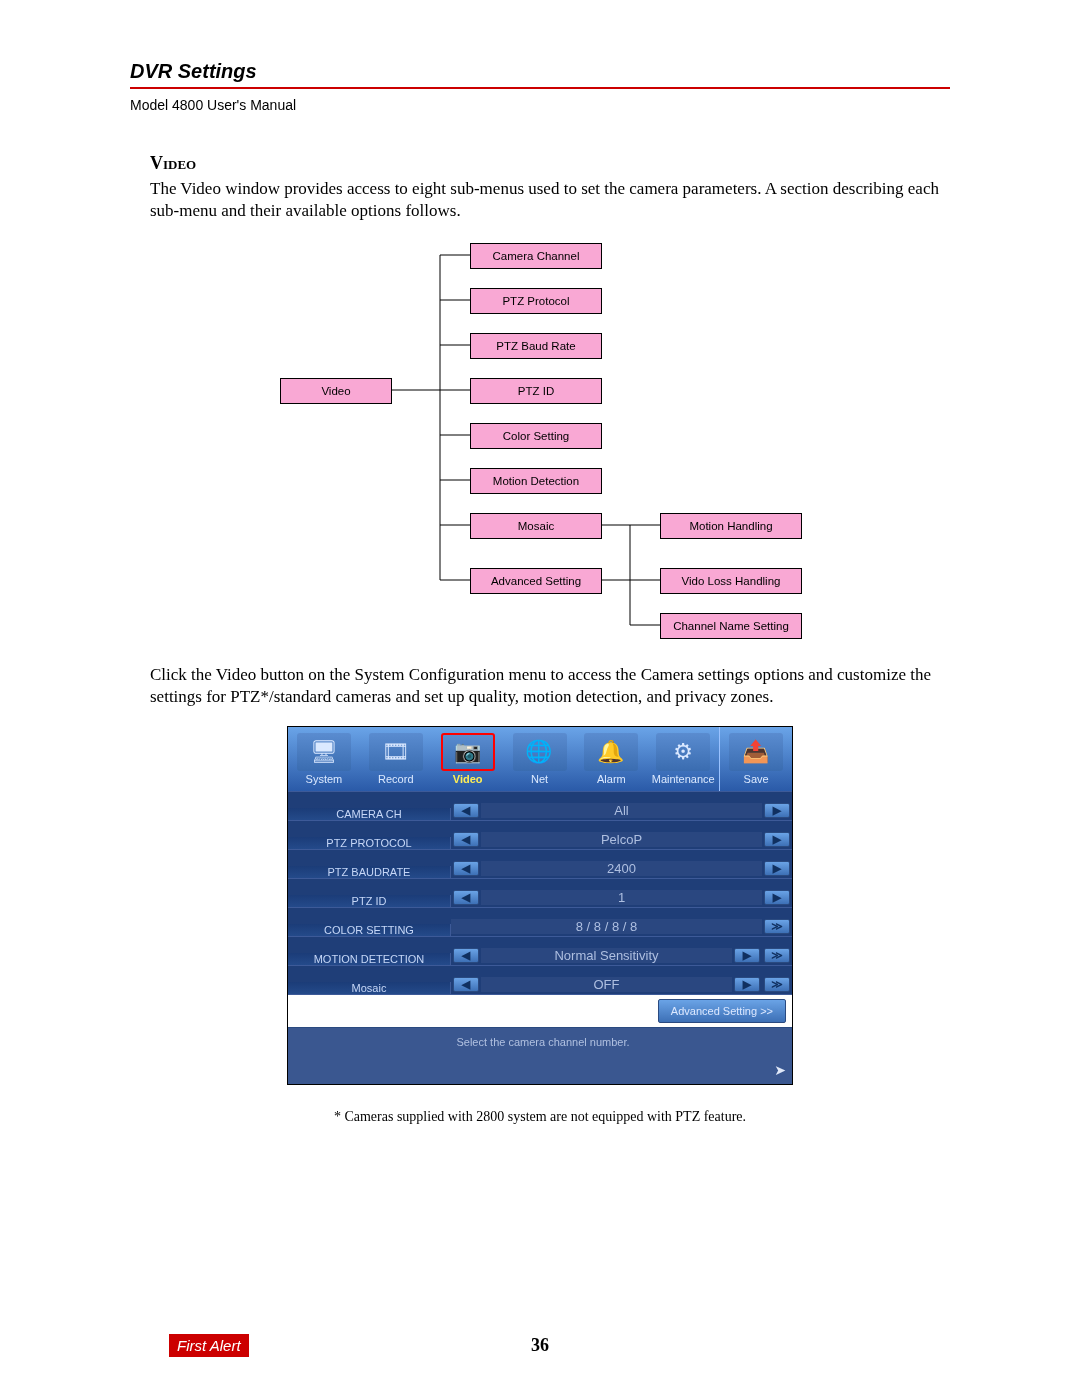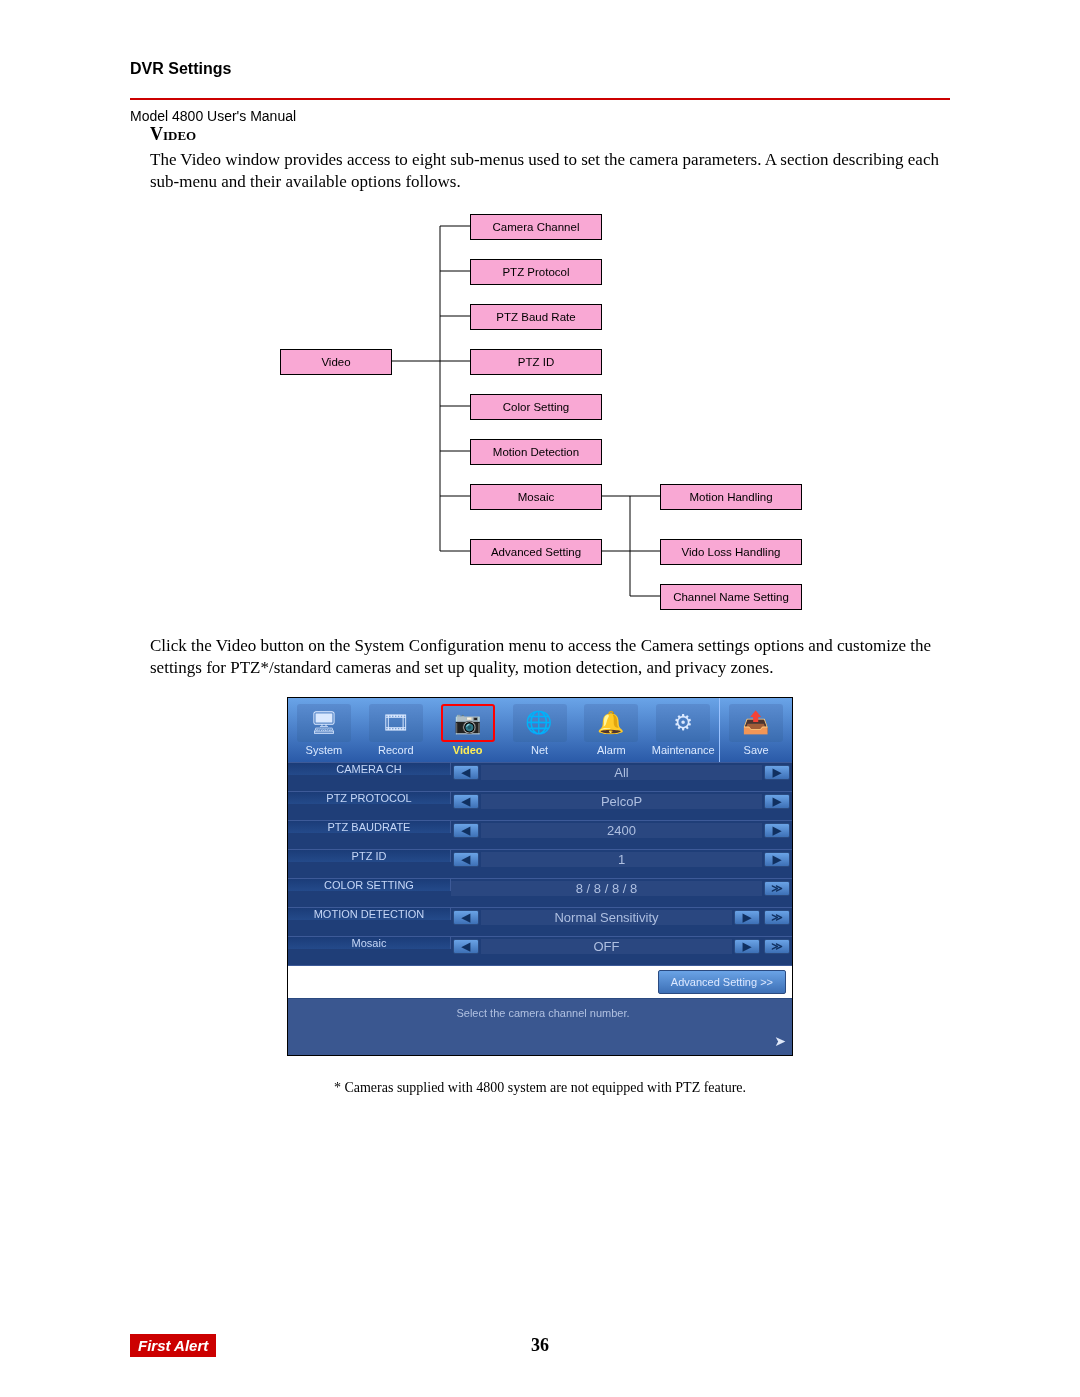--- a/index.html
+++ b/index.html
@@ -11,29 +11,31 @@
   }
   .page {
     width: 1080px;
     min-height: 1397px;
     position: relative;
     padding: 60px 130px 40px 130px;
     box-sizing: border-box;
   }
   .header-title {
     font-weight: bold;
-    font-size: 16px;
-    margin-bottom: 20px;
+    font-size: 20px;
+    margin-bottom: 4px;
+    font-style: italic;
   }
   .red-rule {
     border-top: 2px solid #c00;
     margin: 0 0 8px 0;
   }
   .subtitle {
     font-size: 14px;
+    margin-bottom: 40px;
   }
   .section-heading {
     font-weight: bold;
     font-size: 18px;
     font-variant: small-caps;
     margin-left: 20px;
     margin-bottom: 4px;
     font-family: "Times New Roman", serif;
   }
   .body-text {
@@ -109,21 +111,21 @@
     justify-content: center;
   }
   .tab-label {
     font-size: 11px;
   }
   .ss-body {
     background: #1f3e78;
   }
   .ss-row {
     display: flex;
-    align-items: flex-start;
+    align-items: flex-end;
     border-top: 1px solid #3d5a98;
     height: 28px;
   }
   .ss-label {
     width: 162px;
     color: #c6d7f7;
     text-align: center;
     font-size: 11px;
     border-right: 1px solid #3d5a98;
     display: flex;
@@ -199,24 +201,25 @@
     left: 130px;
     right: 130px;
     bottom: 40px;
     display: flex;
     align-items: center;
   }
   .logo {
     background: #c00;
     color: #fff;
     font-style: italic;
-    font-weight: bold;
+    font-weight: normal;
     padding: 3px 8px;
     font-size: 15px;
     display: inline-block;
+    margin-left: 39px;
   }
   .page-num {
     position: absolute;
     left: 50%;
     transform: translateX(-50%);
     font-weight: bold;
     font-size: 18px;
     font-family: "Times New Roman", serif;
   }
 </style>
@@ -364,20 +367,20 @@
       </div>
     <div class="ss-adv-row">
       <div class="adv-btn">Advanced Setting &gt;&gt;</div>
     </div>
     <div class="ss-hint">
       <span>Select the camera channel number.</span>
       <span class="cursor-ptr">➤</span>
     </div>
   </div>
 
-  <div class="footnote">* Cameras supplied with 4800 system are not equipped with PTZ feature.</div>
+  <div class="footnote">* Cameras supplied with 2800 system are not equipped with PTZ feature.</div>
 
   <div class="footer">
     <span class="logo">First Alert</span>
     <span class="page-num">36</span>
   </div>
 
 </div>
 
 </body></html>

